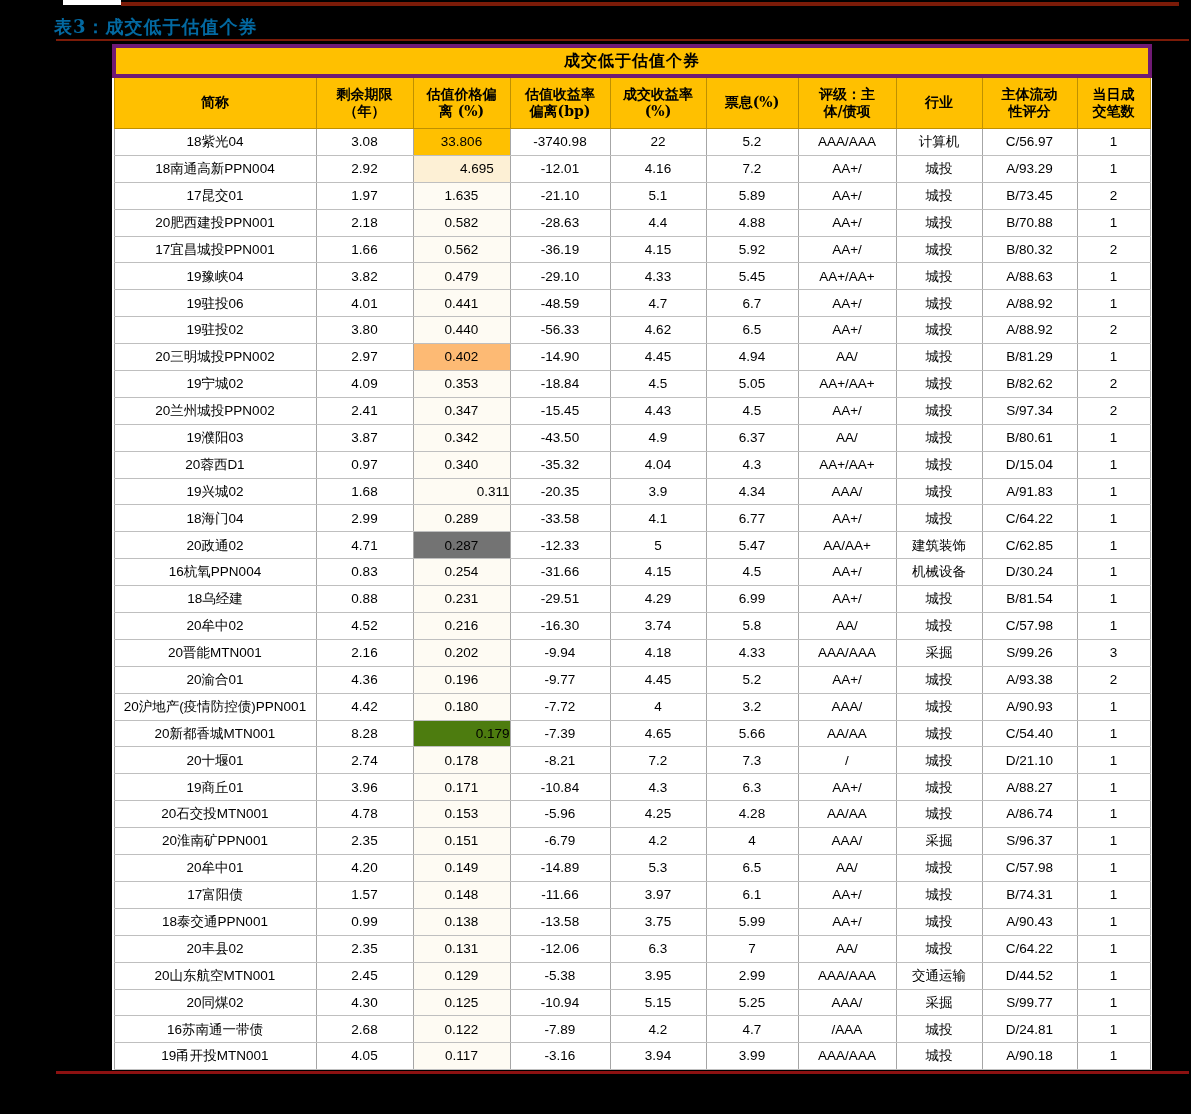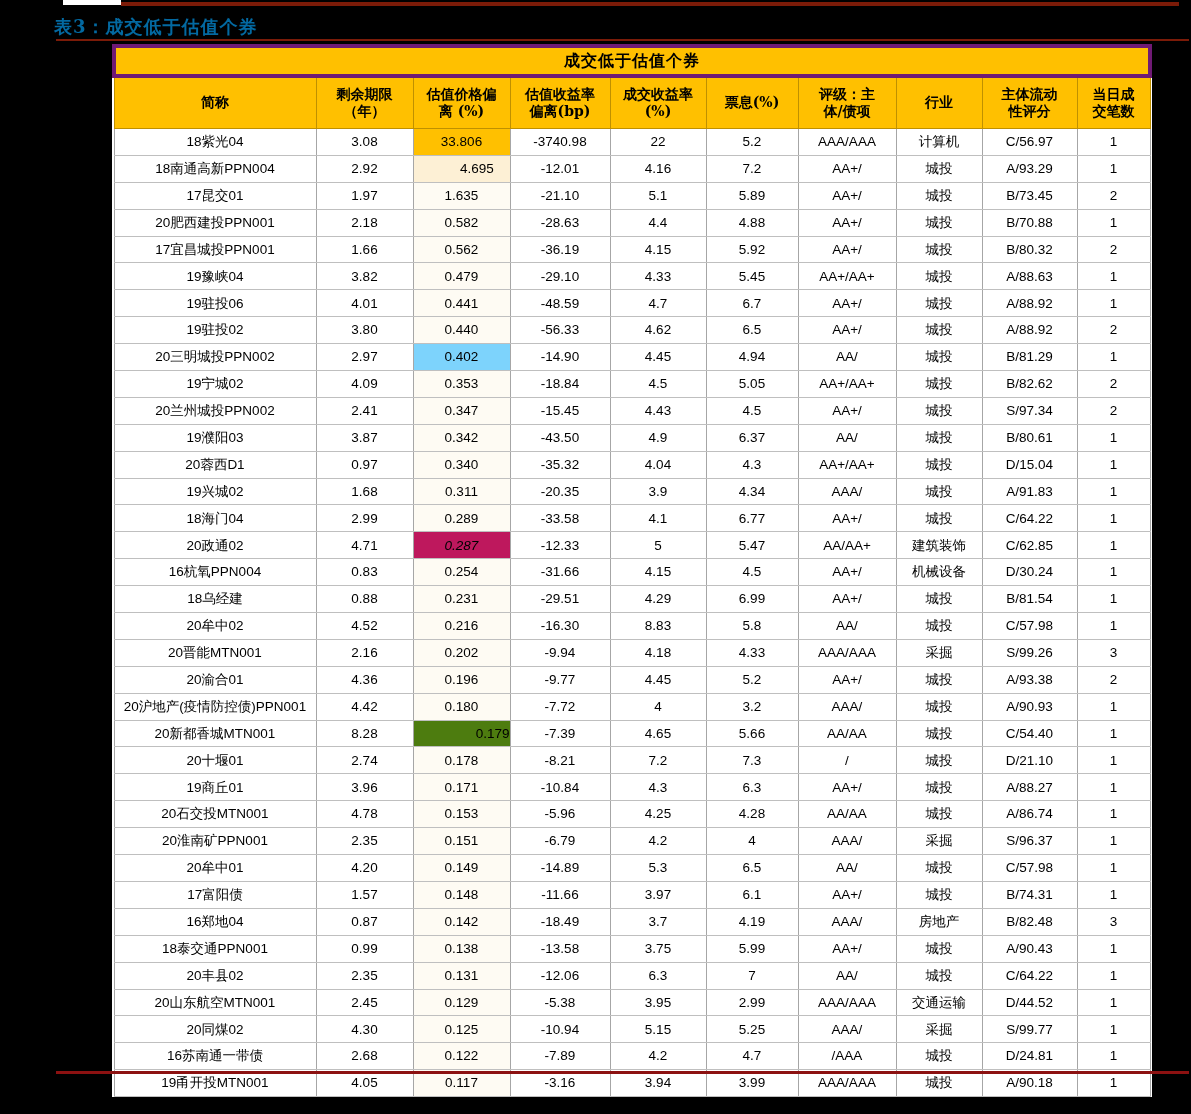--- a/index.html
+++ b/index.html
@@ -290,21 +290,21 @@
           <td class="c-num">4.62</td>
           <td class="c-num">6.5</td>
           <td class="c-num">AA+/</td>
           <td class="c-num">城投</td>
           <td class="c-num">A/88.92</td>
           <td class="c-num">2</td>
         </tr>
         <tr class="row">
           <td class="c-name">20三明城投PPN002</td>
           <td class="c-num">2.97</td>
-          <td class="c-num" style="background: #7dd3fc;">0.402</td>
+          <td class="c-num" style="background: #fdba74;">0.402</td>
           <td class="c-num">-14.90</td>
           <td class="c-num">4.45</td>
           <td class="c-num">4.94</td>
           <td class="c-num">AA/</td>
           <td class="c-num">城投</td>
           <td class="c-num">B/81.29</td>
           <td class="c-num">1</td>
         </tr>
         <tr class="row">
           <td class="c-name">19宁城02</td>
@@ -350,21 +350,21 @@
           <td class="c-num">4.04</td>
           <td class="c-num">4.3</td>
           <td class="c-num">AA+/AA+</td>
           <td class="c-num">城投</td>
           <td class="c-num">D/15.04</td>
           <td class="c-num">1</td>
         </tr>
         <tr class="row">
           <td class="c-name">19兴城02</td>
           <td class="c-num">1.68</td>
-          <td class="c-num" style="background: rgb(254, 251, 243);">0.311</td>
+          <td class="c-num" style="background: rgb(254, 251, 243); text-align: right;">0.311</td>
           <td class="c-num">-20.35</td>
           <td class="c-num">3.9</td>
           <td class="c-num">4.34</td>
           <td class="c-num">AAA/</td>
           <td class="c-num">城投</td>
           <td class="c-num">A/91.83</td>
           <td class="c-num">1</td>
         </tr>
         <tr class="row">
           <td class="c-name">18海门04</td>
@@ -374,21 +374,21 @@
           <td class="c-num">4.1</td>
           <td class="c-num">6.77</td>
           <td class="c-num">AA+/</td>
           <td class="c-num">城投</td>
           <td class="c-num">C/64.22</td>
           <td class="c-num">1</td>
         </tr>
         <tr class="row">
           <td class="c-name">20政通02</td>
           <td class="c-num">4.71</td>
-          <td class="c-num" style="background: #be185d; font-style: italic;">0.287</td>
+          <td class="c-num" style="background: #737373;">0.287</td>
           <td class="c-num">-12.33</td>
           <td class="c-num">5</td>
           <td class="c-num">5.47</td>
           <td class="c-num">AA/AA+</td>
           <td class="c-num">建筑装饰</td>
           <td class="c-num">C/62.85</td>
           <td class="c-num">1</td>
         </tr>
         <tr class="row">
           <td class="c-name">16杭氧PPN004</td>
@@ -412,21 +412,21 @@
           <td class="c-num">AA+/</td>
           <td class="c-num">城投</td>
           <td class="c-num">B/81.54</td>
           <td class="c-num">1</td>
         </tr>
         <tr class="row">
           <td class="c-name">20牟中02</td>
           <td class="c-num">4.52</td>
           <td class="c-num" style="background: rgb(254, 251, 243);">0.216</td>
           <td class="c-num">-16.30</td>
-          <td class="c-num">8.83</td>
+          <td class="c-num">3.74</td>
           <td class="c-num">5.8</td>
           <td class="c-num">AA/</td>
           <td class="c-num">城投</td>
           <td class="c-num">C/57.98</td>
           <td class="c-num">1</td>
         </tr>
         <tr class="row">
           <td class="c-name">20晋能MTN001</td>
           <td class="c-num">2.16</td>
           <td class="c-num" style="background: rgb(254, 251, 243);">0.202</td>
@@ -540,32 +540,20 @@
           <td class="c-num" style="background: rgb(254, 251, 243);">0.148</td>
           <td class="c-num">-11.66</td>
           <td class="c-num">3.97</td>
           <td class="c-num">6.1</td>
           <td class="c-num">AA+/</td>
           <td class="c-num">城投</td>
           <td class="c-num">B/74.31</td>
           <td class="c-num">1</td>
         </tr>
         <tr class="row">
-          <td class="c-name">16郑地04</td>
-          <td class="c-num">0.87</td>
-          <td class="c-num" style="background: rgb(254, 251, 243);">0.142</td>
-          <td class="c-num">-18.49</td>
-          <td class="c-num">3.7</td>
-          <td class="c-num">4.19</td>
-          <td class="c-num">AAA/</td>
-          <td class="c-num">房地产</td>
-          <td class="c-num">B/82.48</td>
-          <td class="c-num">3</td>
-        </tr>
-        <tr class="row">
           <td class="c-name">18泰交通PPN001</td>
           <td class="c-num">0.99</td>
           <td class="c-num" style="background: rgb(254, 251, 243);">0.138</td>
           <td class="c-num">-13.58</td>
           <td class="c-num">3.75</td>
           <td class="c-num">5.99</td>
           <td class="c-num">AA+/</td>
           <td class="c-num">城投</td>
           <td class="c-num">A/90.43</td>
           <td class="c-num">1</td>

